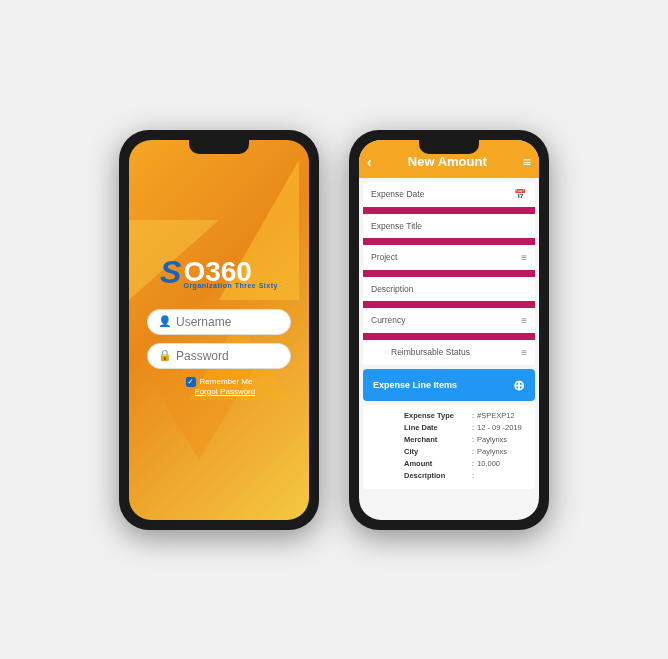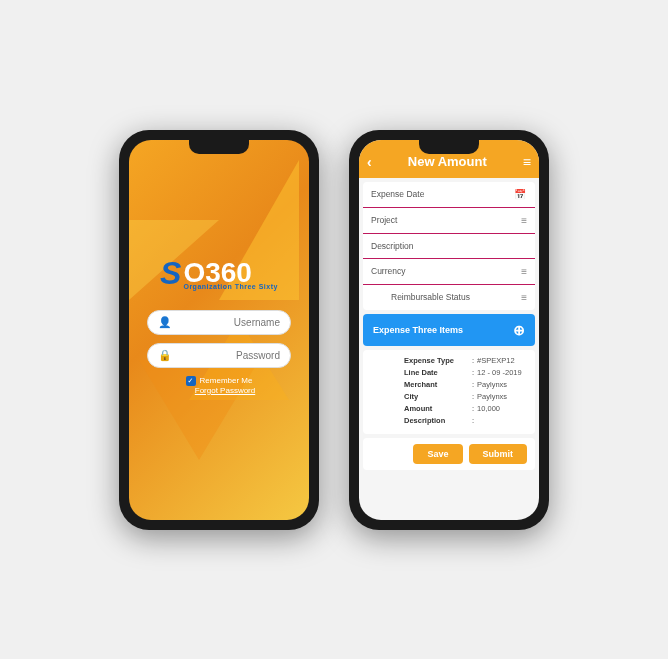--- a/index.html
+++ b/index.html
@@ -138,25 +138,24 @@
     }
     .input-icon {
       font-size: 11px;
       color: #888;
       margin-right: 6px;
       min-width: 12px;
     }
     .input-field input {
       border: none;
       outline: none;
-      font-size: 10px;
+      font-size: 12px;
       color: #999;
       background: transparent;
       width: 100%;
-      text-align: right;
     }
     .login-extras {
       display: flex;
       justify-content: space-between;
       width: 100%;
       margin-bottom: 10px;
       align-items: center;
       flex-direction: column;
     }
     .remember-me {
@@ -232,21 +231,21 @@
       background: white;
       margin: 4px 4px 0;
       border-radius: 4px;
       overflow: hidden;
     }
     .form-row {
       display: flex;
       align-items: center;
       justify-content: space-between;
       padding: 7px 8px;
-      border-bottom: 1px solid #be185d;
+      border-bottom: 7px solid #be185d;
       min-height: 24px;
     }
     .form-row:last-child {
       border-bottom: none;
       margin-left: 20px;
     }
     .form-label {
       font-size: 8.5px;
       color: #555;
     }
@@ -383,20 +382,23 @@
       </div>
 
       <div class="expense-body">
         <div class="form-section">
 
           <div class="form-row">
             <span class="form-label">Expense Date</span>
             <span class="form-icon">📅</span>
           </div>
 
+          <div class="form-row">
+            <span class="form-label">Expense Title</span>
+          </div>
 
           <div class="form-row">
             <span class="form-label">Project</span>
             <span class="form-icon">≡</span>
           </div>
 
           <div class="form-row">
             <span class="form-label">Description</span>
           </div>
 
@@ -405,21 +407,21 @@
             <span class="form-icon">≡</span>
           </div>
 
           <div class="form-row">
             <span class="form-label">Reimbursable Status</span>
             <span class="form-icon">≡</span>
           </div>
         </div>
 
         <div class="expense-line-items-btn">
-          <span class="eli-label">Expense Three Items</span>
+          <span class="eli-label">Expense Line Items</span>
           <span class="eli-plus">⊕</span>
         </div>
 
         <div class="detail-section">
           <div class="detail-row">
             <span class="detail-key">Expense Type</span>
             <span class="detail-sep">:</span>
             <span class="detail-val">#SPEXP12</span>
           </div>
           <div class="detail-row">
@@ -442,20 +444,16 @@
             <span class="detail-sep">:</span>
             <span class="detail-val">10,000</span>
           </div>
           <div class="detail-row">
             <span class="detail-key">Description</span>
             <span class="detail-sep">:</span>
             <span class="detail-val"></span>
           </div>
         </div>
 
-        <div class="bottom-actions">
-          <button class="btn-save">Save</button>
-          <button class="btn-submit">Submit</button>
-        </div>
       </div>
     </div>
   </div>
 </div>
 
 </body></html>

